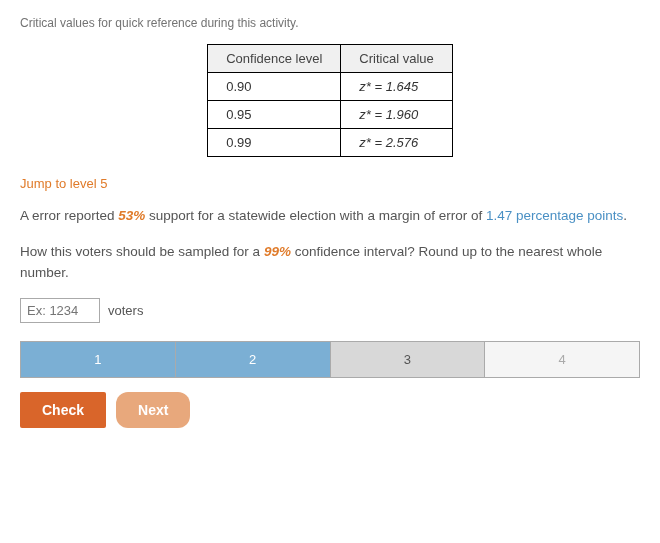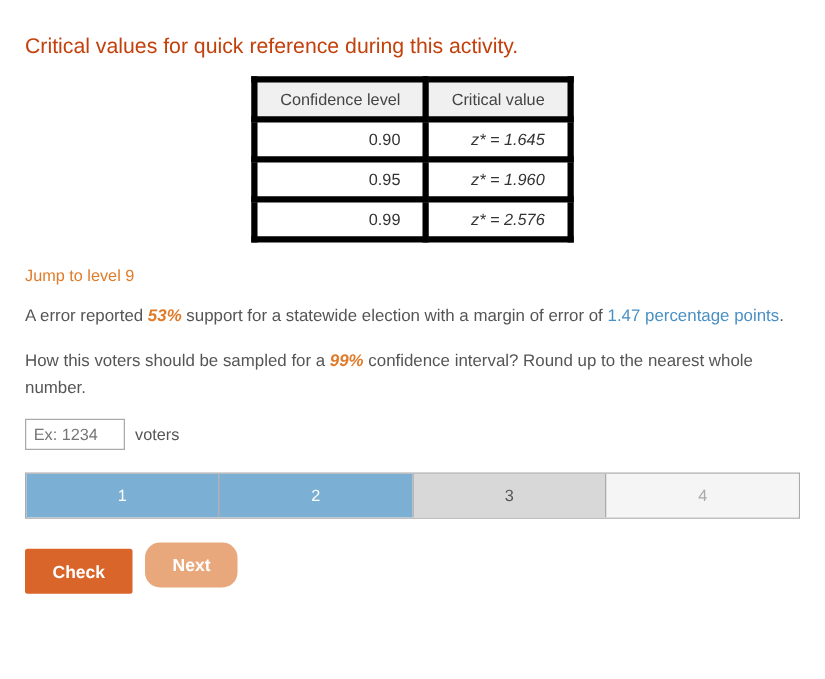--- a/index.html
+++ b/index.html
@@ -7,41 +7,40 @@
       font-family: Arial, sans-serif;
       font-size: 14px;
       background: #fff;
       color: #333;
       width: 660px;
       min-height: 543px;
       padding: 16px 20px;
     }
 
     .intro-text {
-      color: #c2410c;
-      margin-bottom: 14px;
-      font-size: 17px;
-      margin-top: 11px;
+      color: #737373;
+      margin-bottom: 14px;
+      font-size: 12px;
     }
 
     .table-wrapper {
       display: flex;
       justify-content: center;
       margin-bottom: 18px;
     }
 
     .critical-table {
       border-collapse: collapse;
       font-size: 13px;
     }
 
     .critical-table th, .critical-table td {
-      border: 5px solid #000000;
+      border: 1px solid #000000;
       padding: 6px 18px;
-      text-align: right;
+      text-align: left;
     }
 
     .critical-table th {
       background: #f0f0f0;
       font-weight: normal;
       color: #444;
     }
 
     .critical-table td:last-child {
       font-style: italic;
@@ -131,21 +130,20 @@
 
     .btn-check {
       background: #d9652a;
       color: #fff;
       border: none;
       padding: 10px 22px;
       font-size: 14px;
       cursor: pointer;
       border-radius: 2px;
       font-weight: bold;
-      margin-top: 10px;
     }
 
     .btn-next {
       background: #e8a87c;
       color: #fff;
       border: none;
       padding: 10px 22px;
       font-size: 14px;
       cursor: pointer;
       border-radius: 12px;
@@ -184,21 +182,21 @@
         </tr>
         <tr>
           <td>0.99</td>
           <td><span style="font-style: italic;">z*</span> = 2.576</td>
         </tr>
       </tbody>
   </table>
 </div>
 
 
-<a class="jump-link">Jump to level 9</a>
+<a class="jump-link">Jump to level 5</a>
 
 
 <div class="question-block">
   <p class="question-text">
     <span>A error reported </span><span class="highlight-orange">53%</span><span> support for a statewide election with a margin of error of </span><span class="highlight-blue">1.47 percentage points</span><span>.</span>
   </p>
 </div>
 
 
 <div class="question-block">

